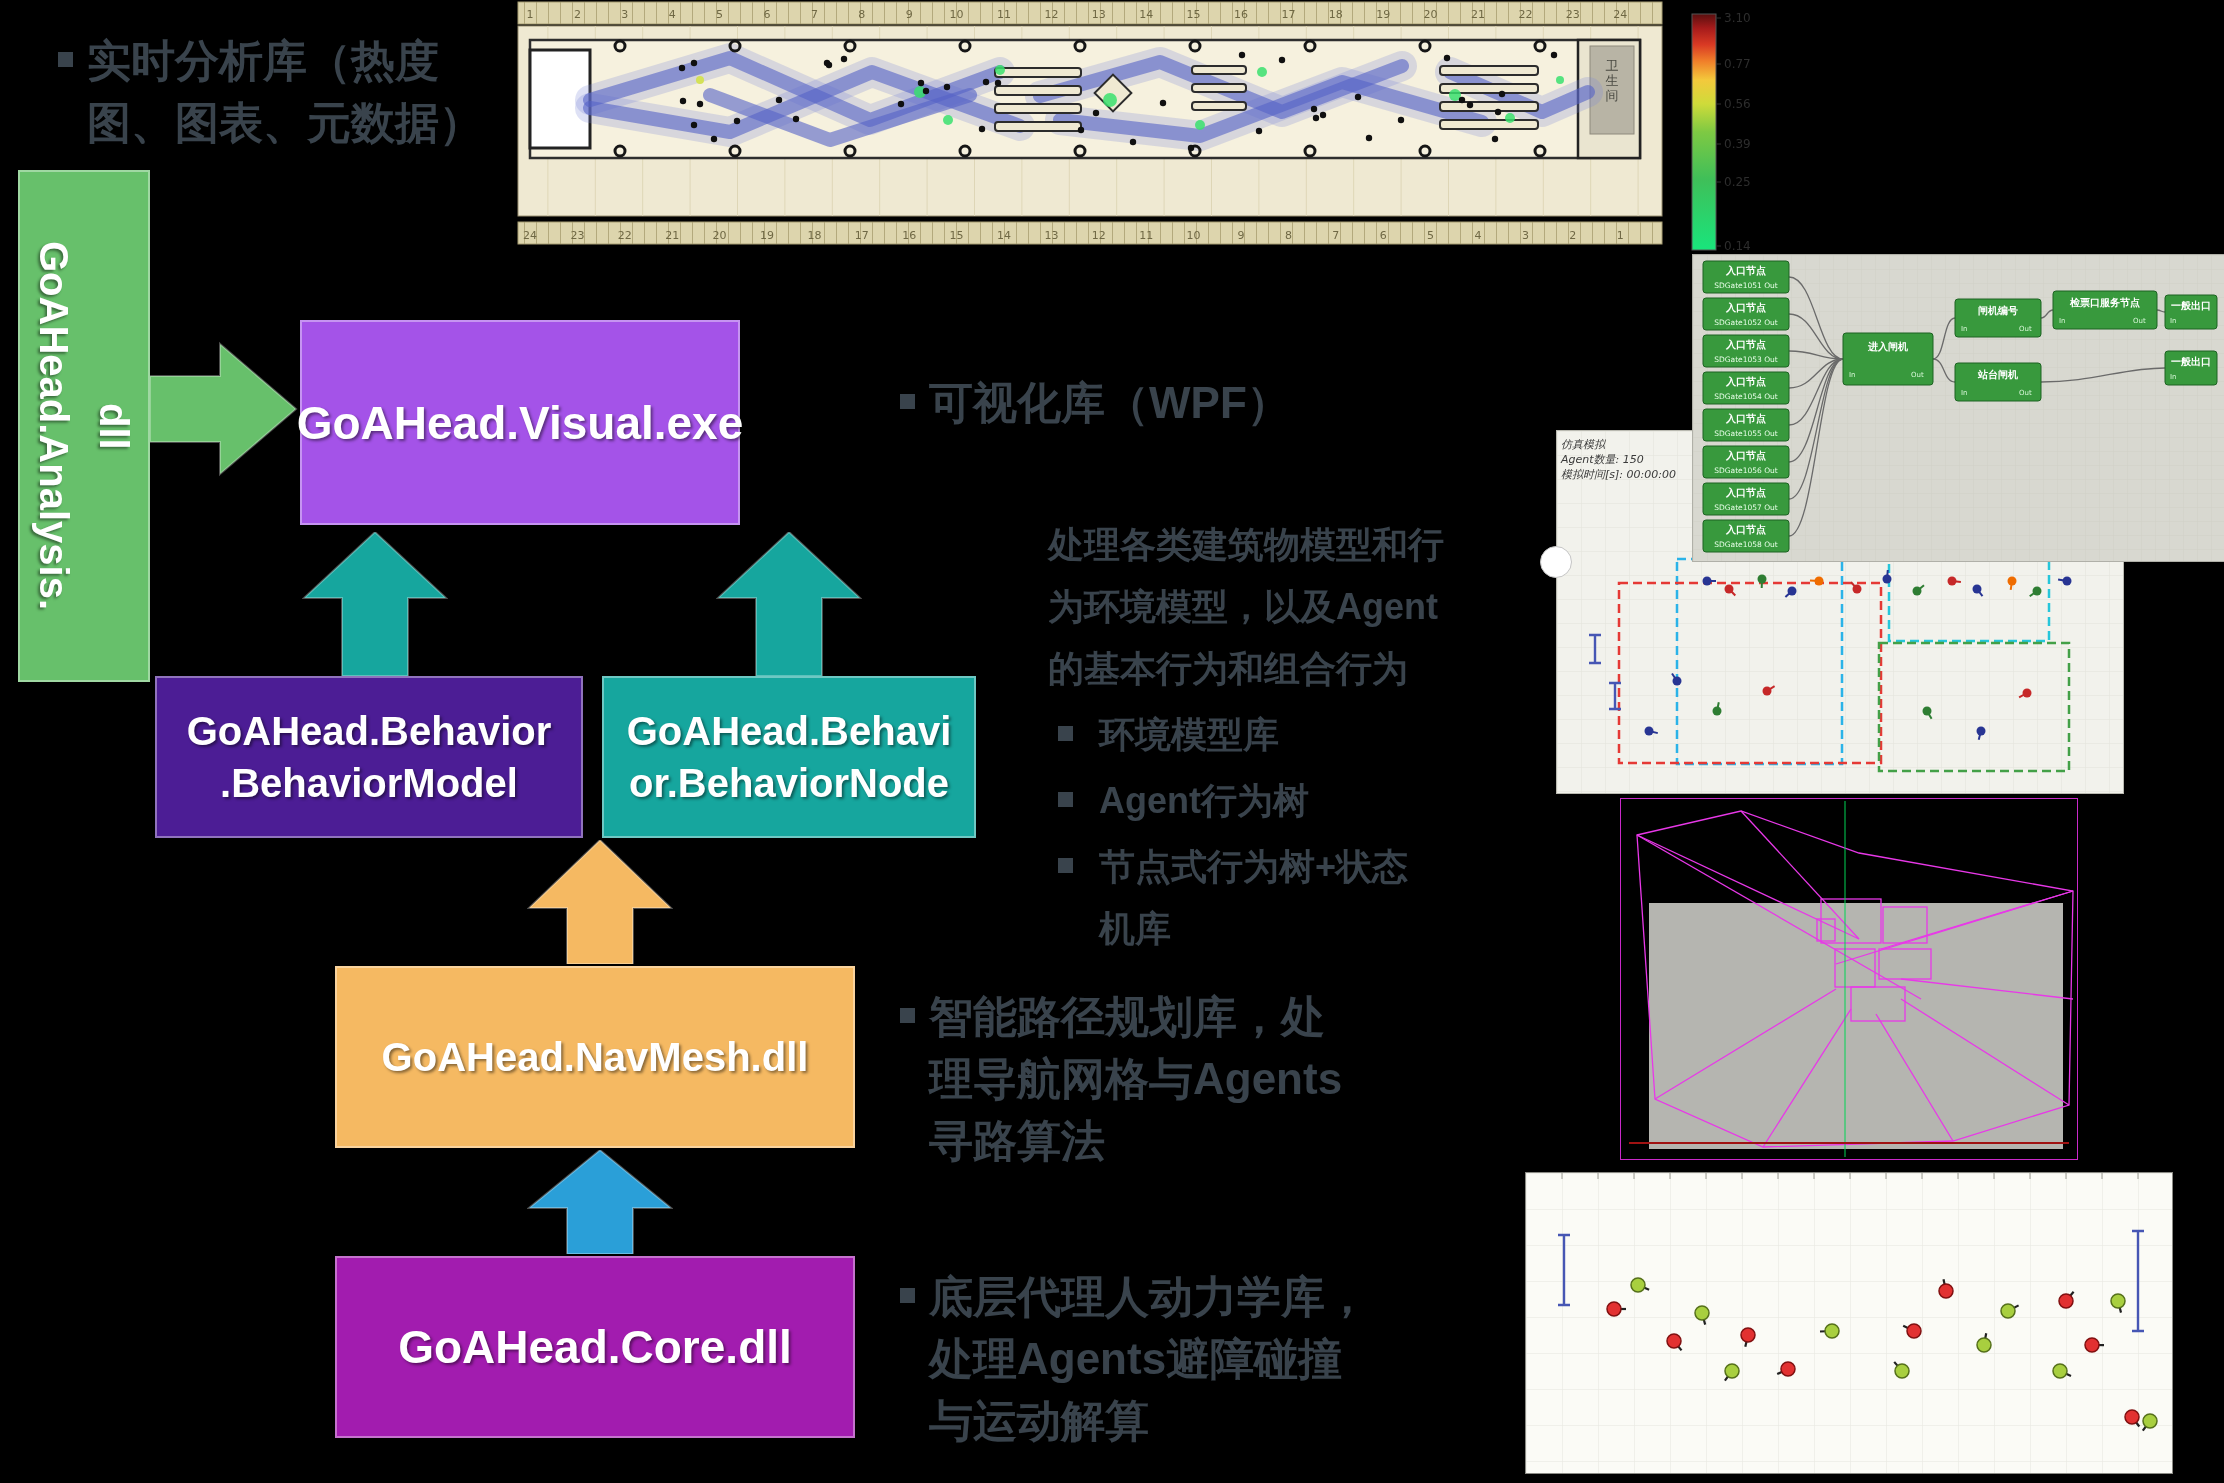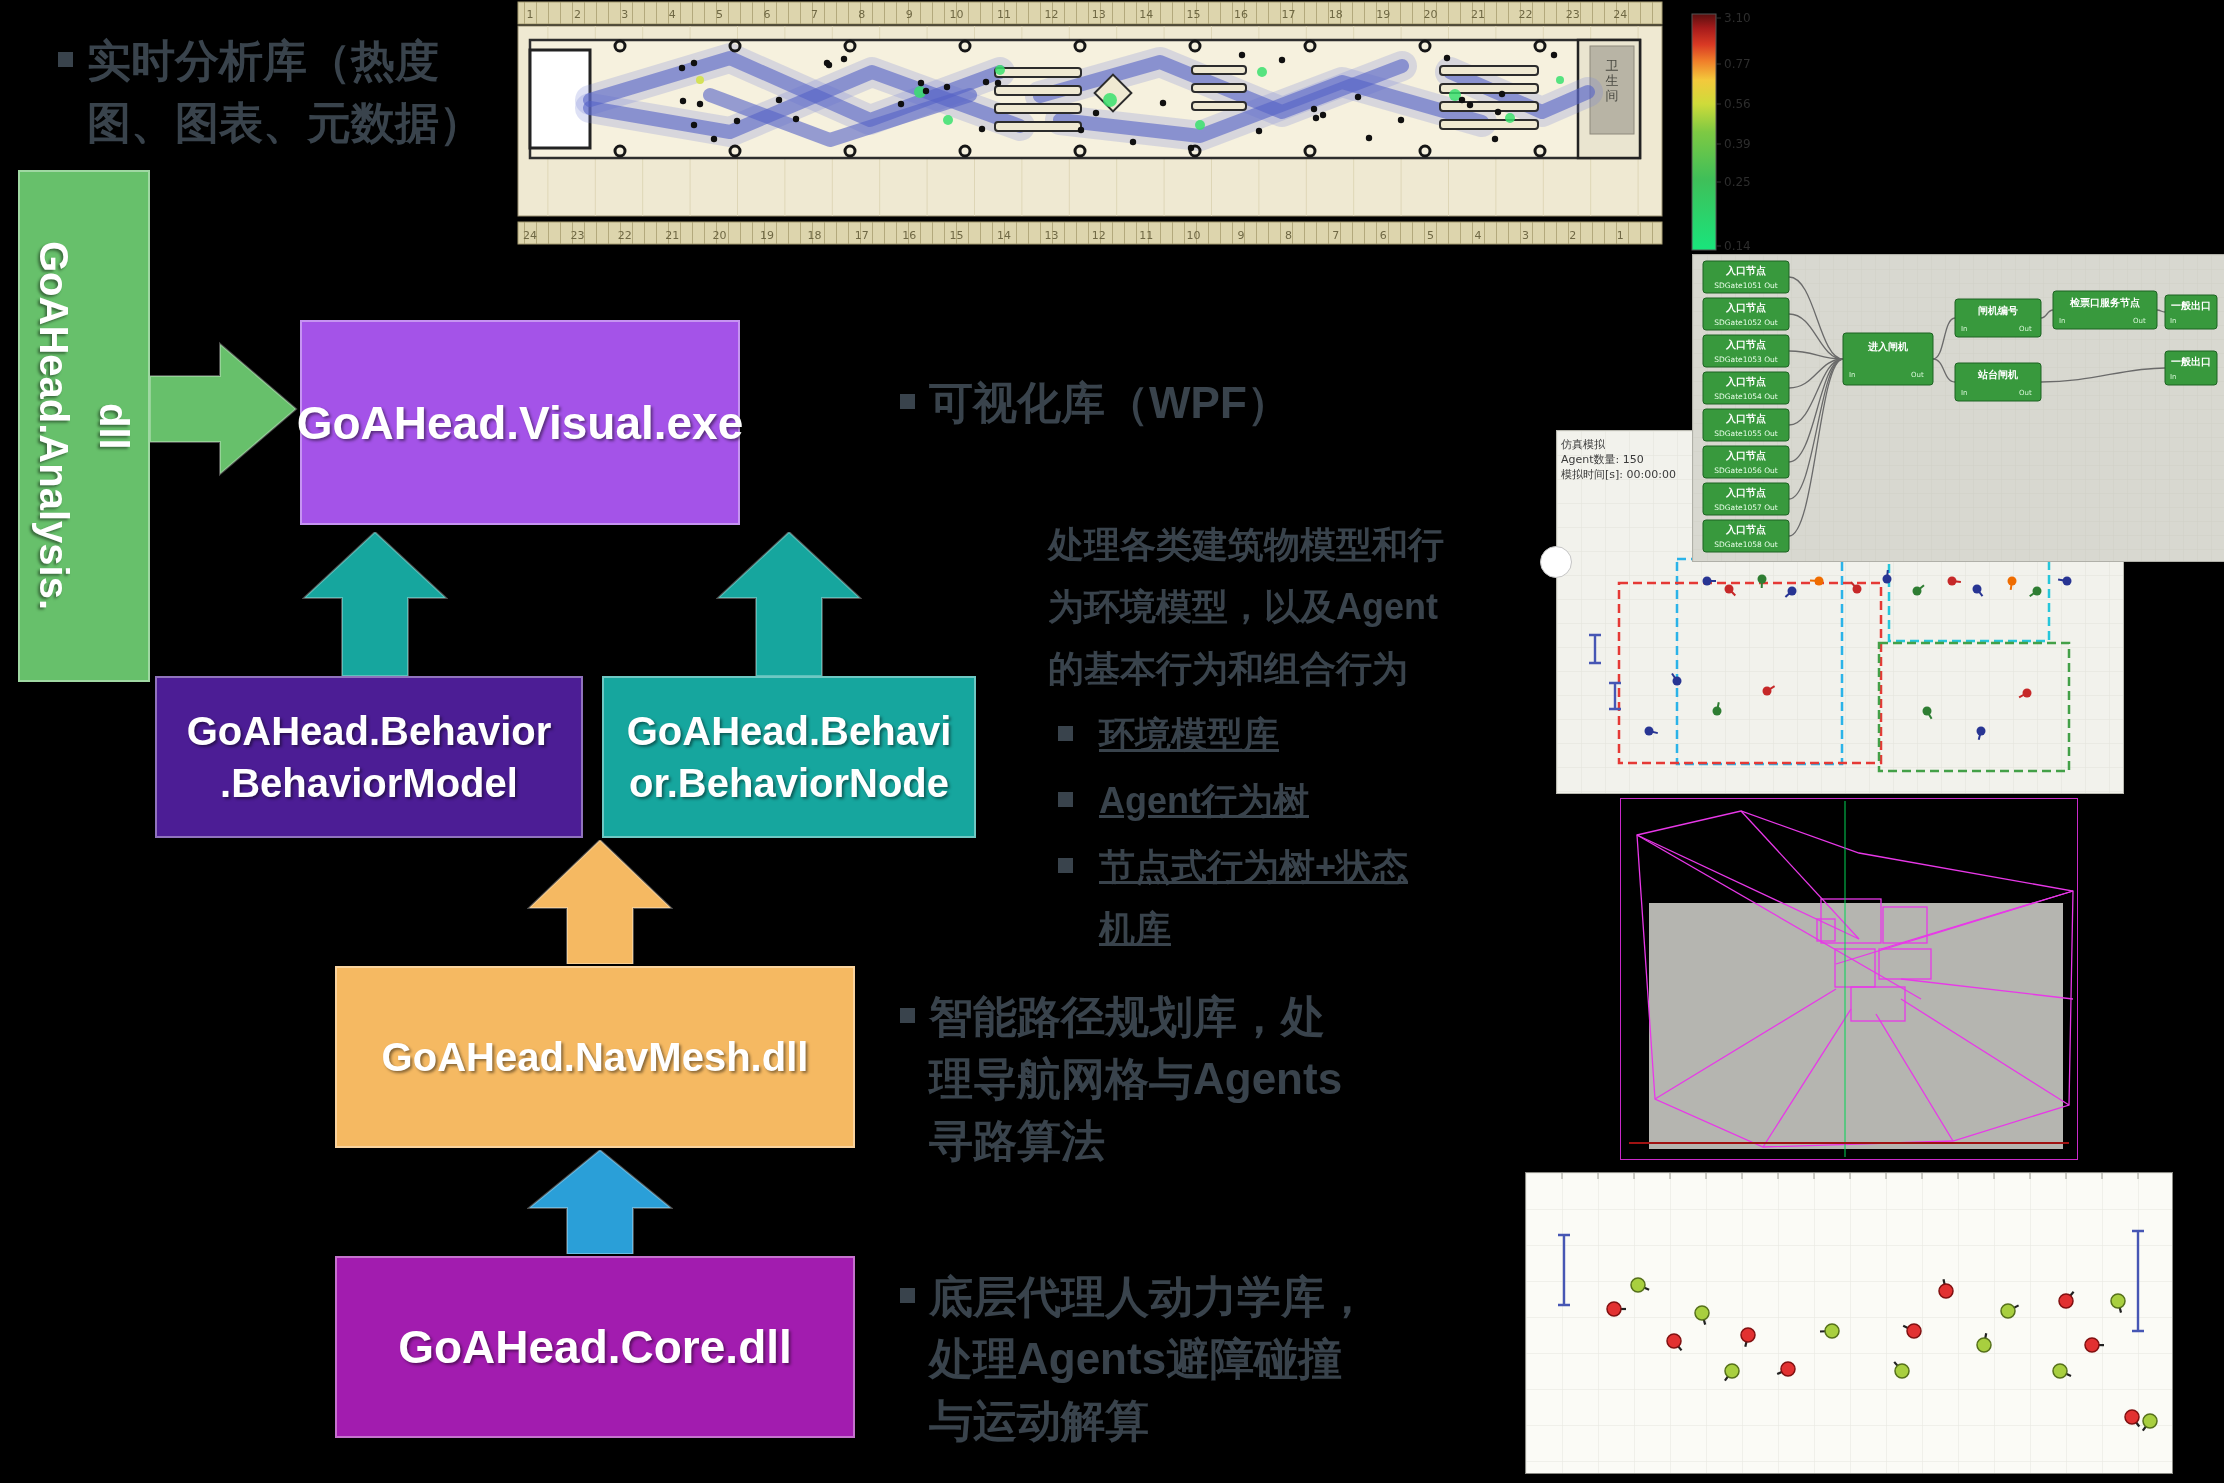--- a/index.html
+++ b/index.html
@@ -12,21 +12,21 @@
        border:2px solid rgba(255,255,255,.38);
        text-shadow:2px 2px 3px rgba(0,0,0,.45);box-sizing:border-box;}
   .vtext{writing-mode:vertical-lr;text-align:center;font-size:40px;line-height:1.5;}
   .vtext span{display:block;}
   .arrow{position:absolute;}
   
   .note{position:absolute;display:flex;gap:14px;color:#39434c;font-weight:bold;
         font-size:44px;line-height:62px;}
   .sq{width:15px;height:15px;background:#39434c;flex:none;margin-top:22px;}
   .subitems{position:absolute;color:#39434c;font-weight:bold;font-size:36px;line-height:62px;}
-  .subitem{display:flex;gap:26px;margin-bottom:4px;text-decoration:underline;}
+  .subitem{display:flex;gap:26px;margin-bottom:4px;}
   
   .panel{position:absolute;overflow:hidden;}
   svg{display:block;}
   .rnum{font-family:"DejaVu Sans",sans-serif;font-size:11px;fill:#6f6844;text-anchor:middle;}
   .pillar{fill:none;stroke:#161616;stroke-width:3;}
   .heatW{fill:none;stroke:#7b86d8;stroke-opacity:.25;stroke-width:30;stroke-linecap:round;stroke-linejoin:round;}
   .heatN{fill:none;stroke:#5563c6;stroke-opacity:.6;stroke-width:14;stroke-linecap:round;stroke-linejoin:round;}
   .gspot{fill:#3ae06e;fill-opacity:.85;}
   .gate{fill:#efe9d2;stroke:#2c2c2c;stroke-width:2;}
   .tlabel{font-family:"DejaVu Sans",sans-serif;font-size:13px;fill:#4a4a42;text-anchor:middle;}
@@ -362,21 +362,21 @@
       <line x1="28" y1="240" x2="33" y2="240"></line>
   </g>
   <text class="cbl" x="36" y="16">3.10</text>
   <text class="cbl" x="36" y="62">0.77</text>
   <text class="cbl" x="36" y="102">0.56</text>
   <text class="cbl" x="36" y="142">0.39</text>
   <text class="cbl" x="36" y="180">0.25</text>
   <text class="cbl" x="36" y="244">0.14</text>
 </svg>
 
-<div class="panel" style="left:1556px;top:430px;width:566px;height:362px;background:#f2f2ec;z-index:2;border:1px solid #b9b9b0;">
+<div class="panel" style="left:1556px;top:430px;width:566px;height:362px;background:#f2f2ec;z-index:2;border:1px solid #b9b9b0;font-style:italic;">
   <svg width="566" height="362" viewBox="0 0 566 362">
     <defs>
       <pattern id="sgrid" width="24" height="24" patternUnits="userSpaceOnUse">
         <path d="M 24 0 L 0 0 0 24" fill="none" stroke="#e2e2da" stroke-width="1"></path>
       </pattern>
     </defs>
     <rect width="566" height="362" fill="url(#sgrid)"></rect>
     <g>
       <rect class="dashrect" x="120" y="128" width="165" height="205" stroke="#2bb3e8" stroke-dasharray="9 5"></rect>
       <rect class="dashrect" x="62" y="152" width="262" height="180" stroke="#e53935" stroke-dasharray="9 5"></rect>

